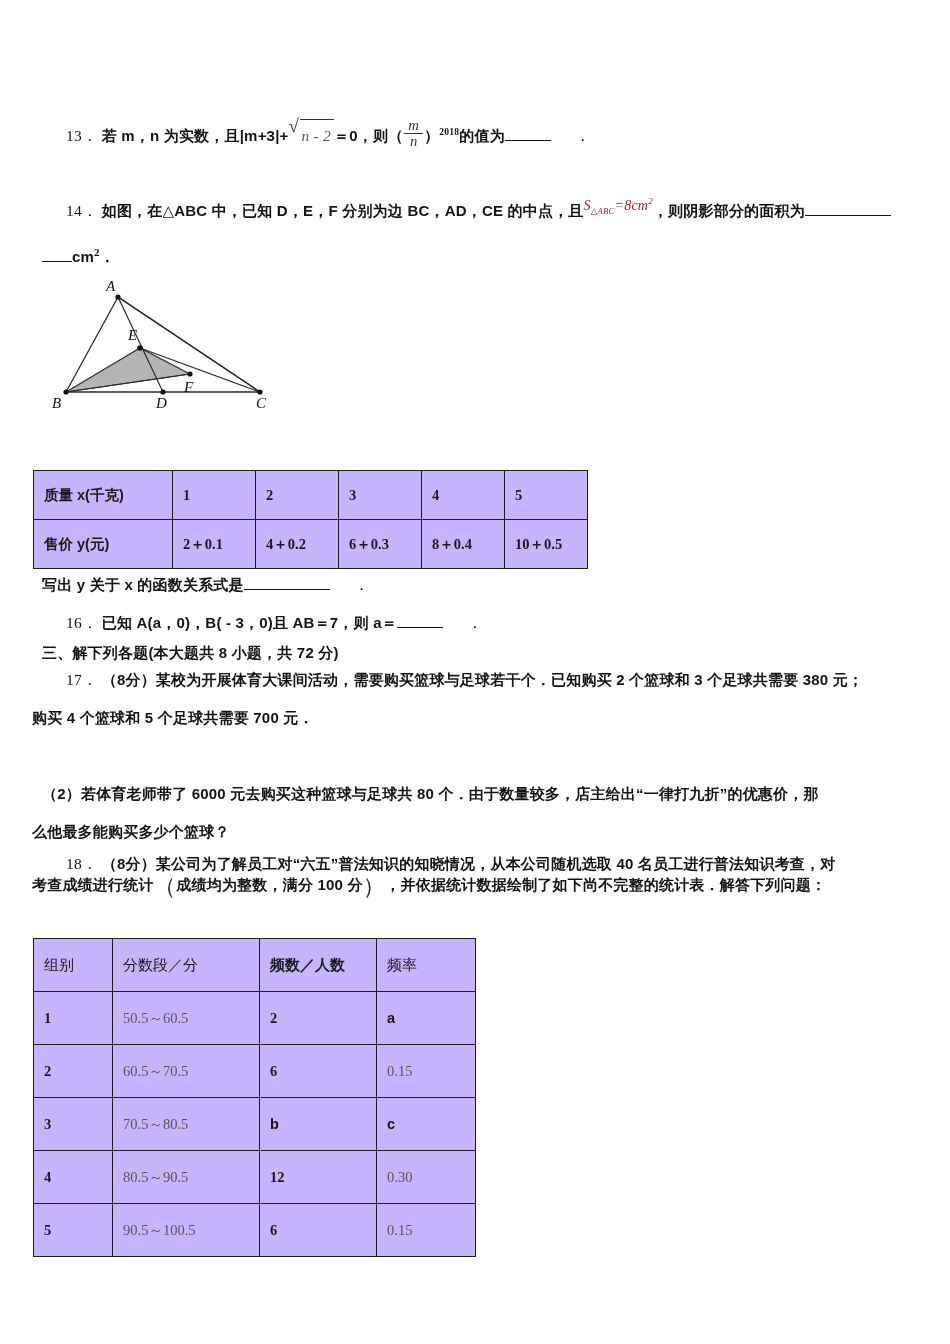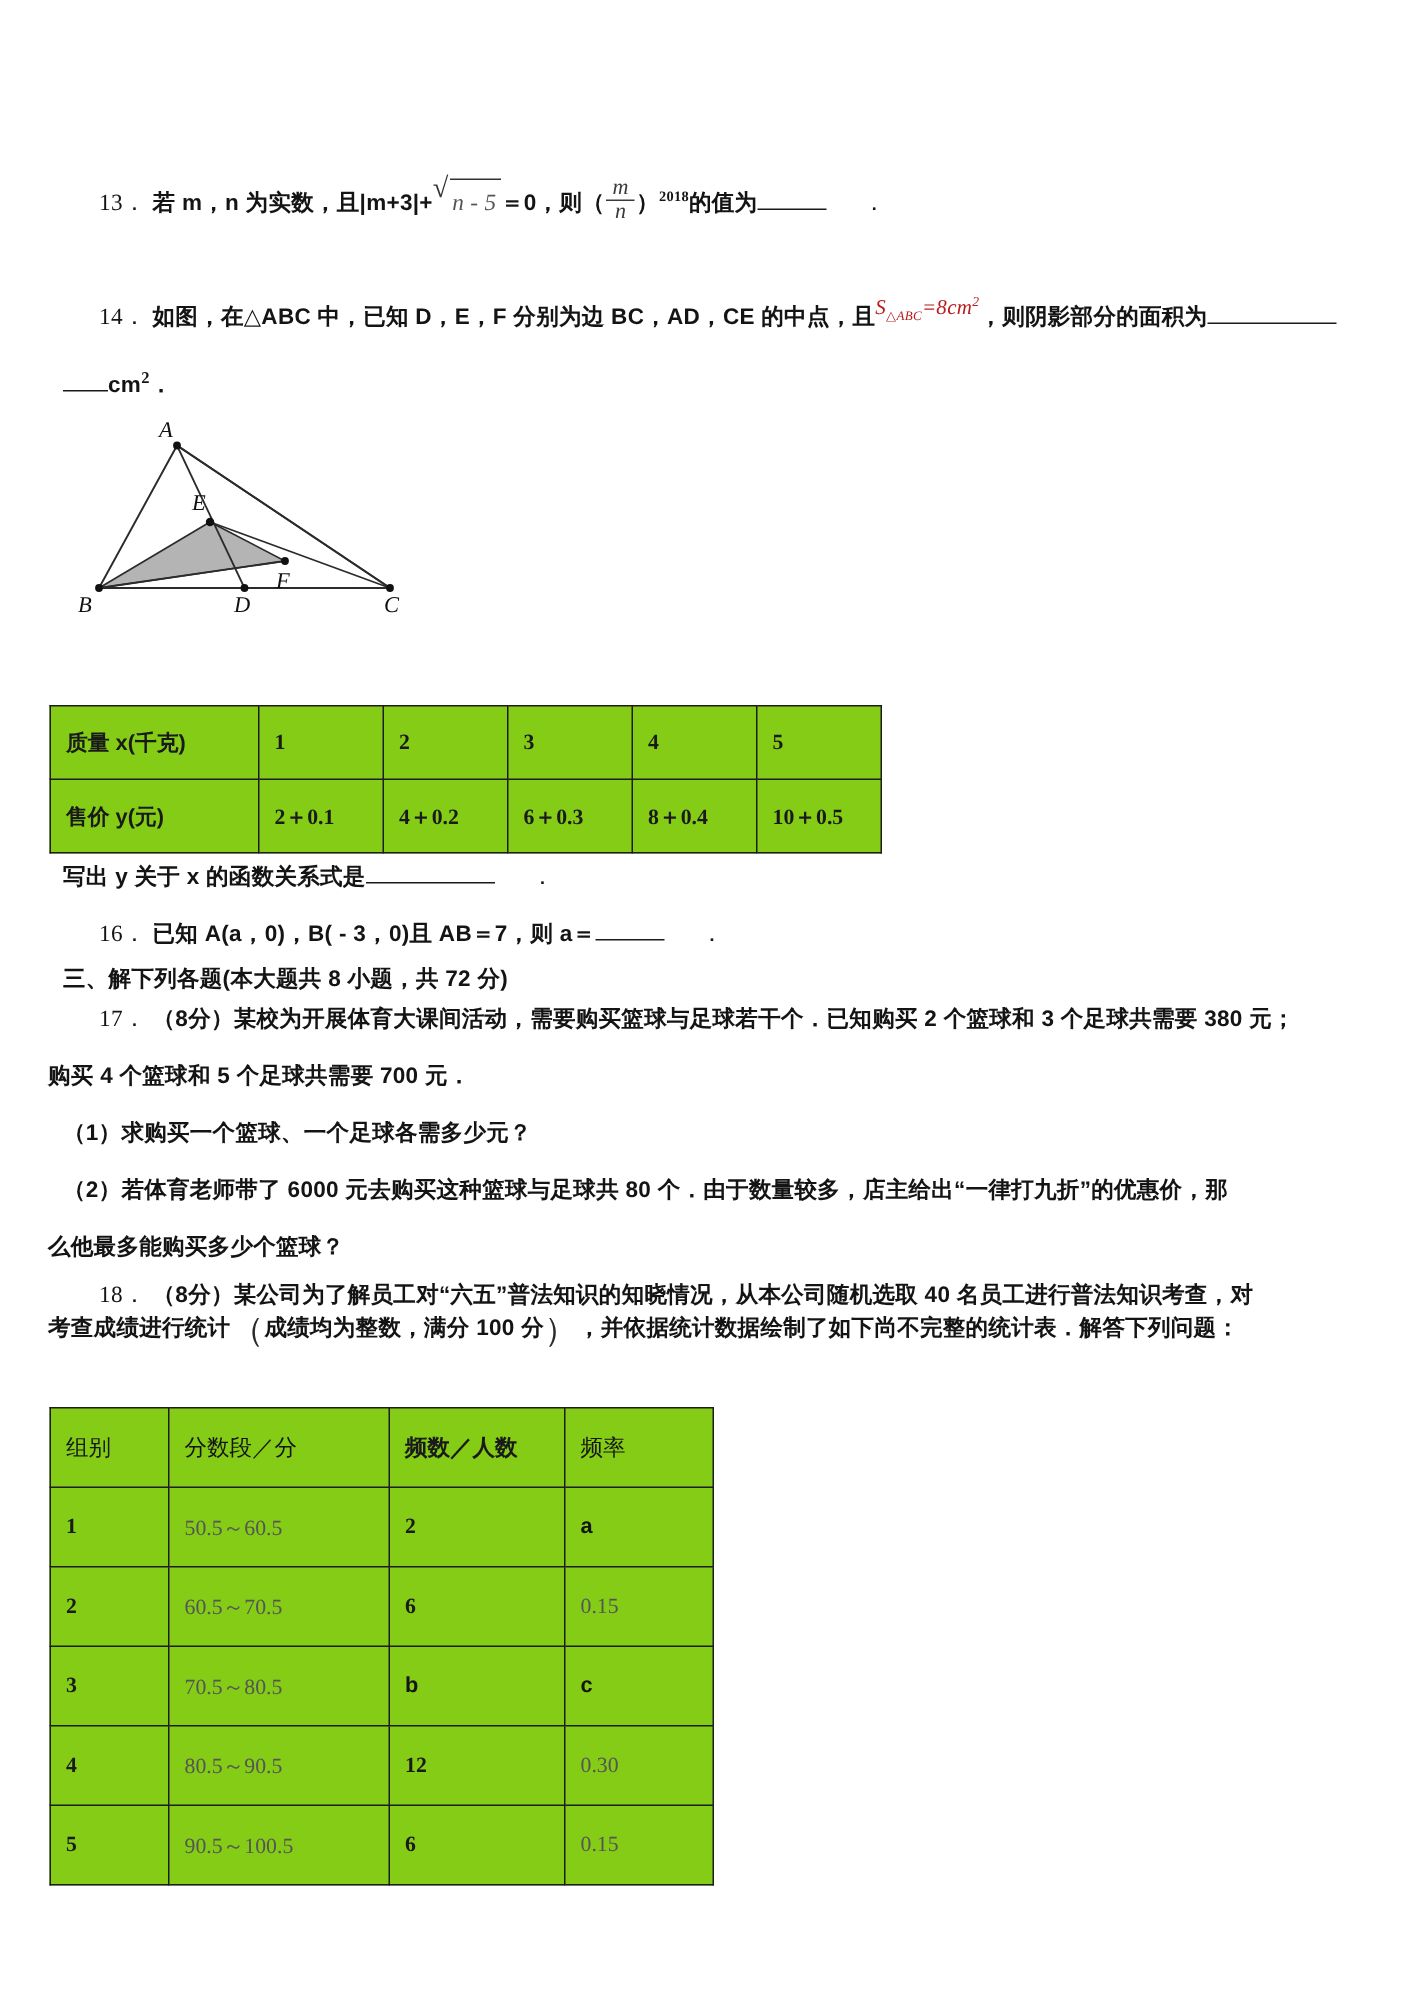--- a/index.html
+++ b/index.html
@@ -103,21 +103,21 @@
     font-size: 1.45em;
     vertical-align: -0.18em;
     color: #2b2b2b;
     font-family: "Liberation Serif", serif;
   }
 
   
   table.grid {
     position: absolute;
     border-collapse: collapse;
-    background: #84cc16;
+    background: #c4b5fd;
   }
   table.grid td {
     border: 1.4px solid #1d1d1d;
     padding: 6px 10px;
     font-size: 14.5px;
     vertical-align: middle;
     white-space: nowrap;
   }
   
   #table-goods { left: 33px; top: 470px; }
@@ -158,21 +158,21 @@
     fill: #111;
   }
 </style>
 </head>
 <body>
 
 <div class="page">
 
   <div class="q" id="q13" style="left:42px; top:118px; width:880px;">
     <span class="qnum">13．</span>
-    <span class="cn">若 m，n 为实数，且|m+3|+</span><span class="sqrt"><span class="sign">√</span><span class="radicand">n - 5</span></span><span class="cn">＝0，则（</span><span class="frac"><span class="num">m</span><span class="den">n</span></span><span class="cn">）</span><sup class="exp">2018</sup><span class="cn">的值为</span><span class="blank"></span><span class="qnum">．</span>
+    <span class="cn">若 m，n 为实数，且|m+3|+</span><span class="sqrt"><span class="sign">√</span><span class="radicand">n - 2</span></span><span class="cn">＝0，则（</span><span class="frac"><span class="num">m</span><span class="den">n</span></span><span class="cn">）</span><sup class="exp">2018</sup><span class="cn">的值为</span><span class="blank"></span><span class="qnum">．</span>
   </div>
 
   <div class="q" id="q14-l1" style="left:42px; top:193px; width:890px;">
     <span class="qnum">14．</span>
     <span class="cn">如图，在△ABC 中，已知 D，E，F 分别为边 BC，AD，CE 的中点，且</span><span class="sarea"><span>S</span><span class="sub">△ABC</span><span>=8cm</span><span class="sq">2</span></span><span class="cn">，则阴影部分的面积为</span><span class="blank w2"></span>
   </div>
   <div class="q" id="q14-l2" style="left:42px; top:242px;text-align:center;">
     <span class="blank w3"></span><span class="cn">cm</span><sup class="sm bd">2</sup><span class="cn">．</span>
   </div>
 
@@ -239,23 +239,20 @@
     <span class="cn">三、解下列各题(本大题共 8 小题，共 72 分)</span>
   </div>
 
   <div class="q" id="q17-l1" style="left:42px; top:665px; width:890px;">
     <span class="qnum">17．</span>
     <span class="cn">（8分）</span><span class="cn">某校为开展体育大课间活动，需要购买篮球与足球若干个．已知购买 2 个篮球和 3 个足球共需要 380 元；</span>
   </div>
   <div class="q" id="q17-l2" style="left:32px; top:703px; width:890px;">
     <span class="cn">购买 4 个篮球和 5 个足球共需要 700 元．</span>
   </div>
-  <div class="q" id="q17-s1" style="left:42px; top:741px; width:890px;">
-    <span class="cn">（1）求购买一个篮球、一个足球各需多少元？</span>
-  </div>
   <div class="q" id="q17-s2a" style="left:42px; top:779px; width:890px;">
     <span class="cn">（2）若体育老师带了 6000 元去购买这种篮球与足球共 80 个．由于数量较多，店主给出“一律打九折”的优惠价，那</span>
   </div>
   <div class="q" id="q17-s2b" style="left:32px; top:817px; width:890px;">
     <span class="cn">么他最多能购买多少个篮球？</span>
   </div>
 
   <div class="q" id="q18-l1" style="left:42px; top:849px; width:895px;">
     <span class="qnum">18．</span>
     <span class="cn">（8分）</span><span class="cn">某公司为了解员工对“六五”普法知识的知晓情况，从本公司随机选取 40 名员工进行普法知识考查，对</span>

